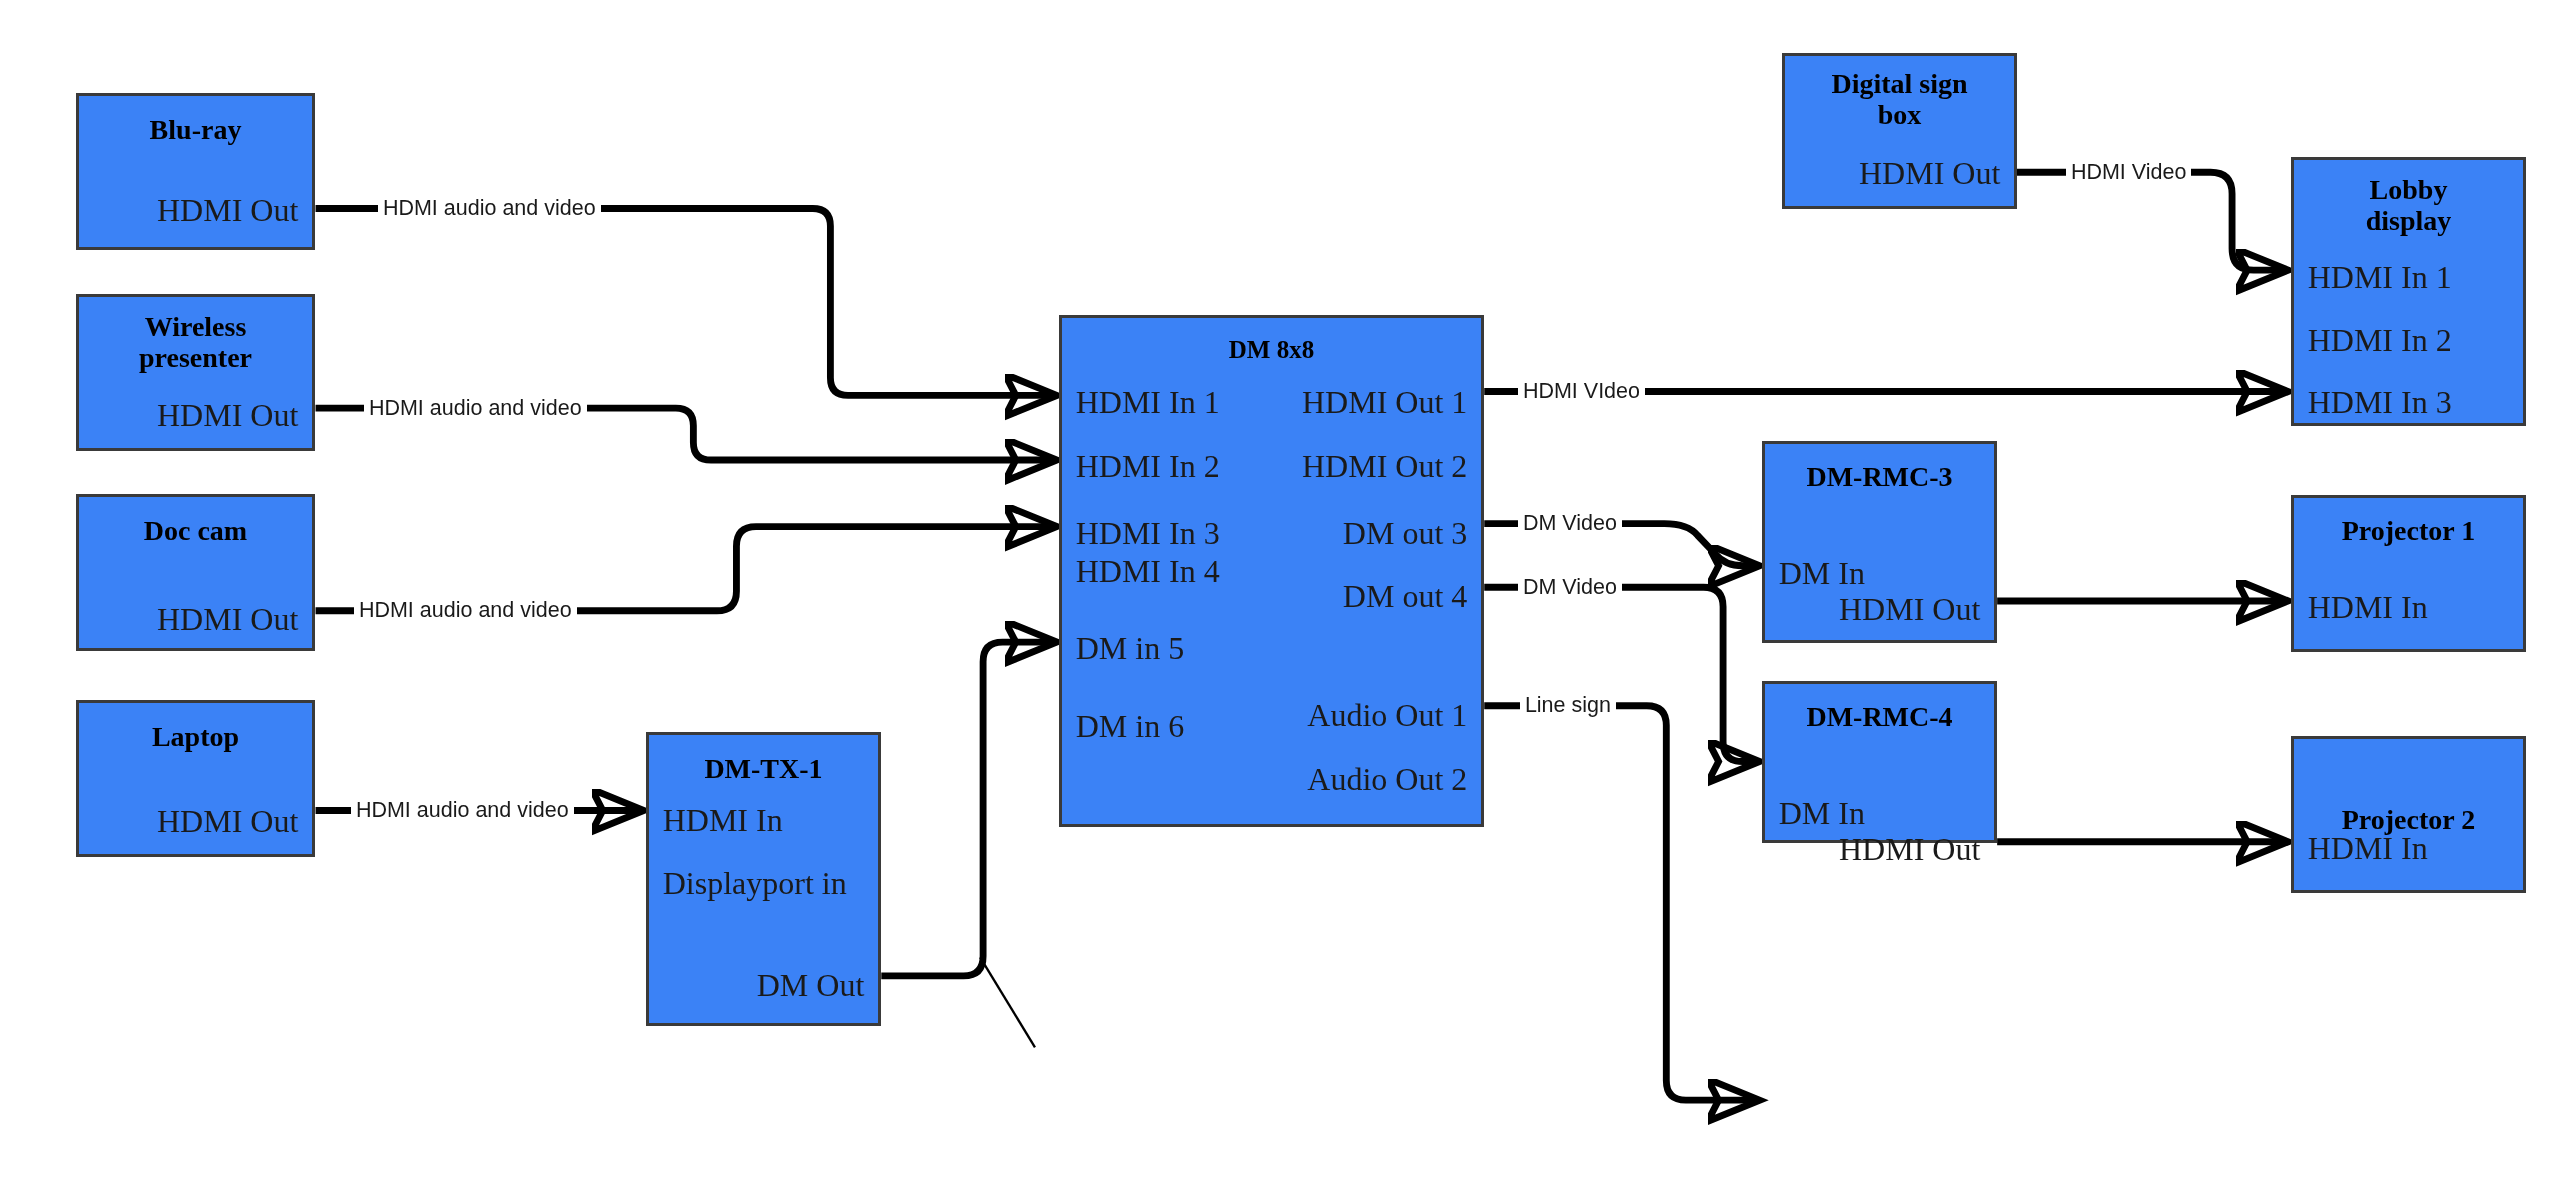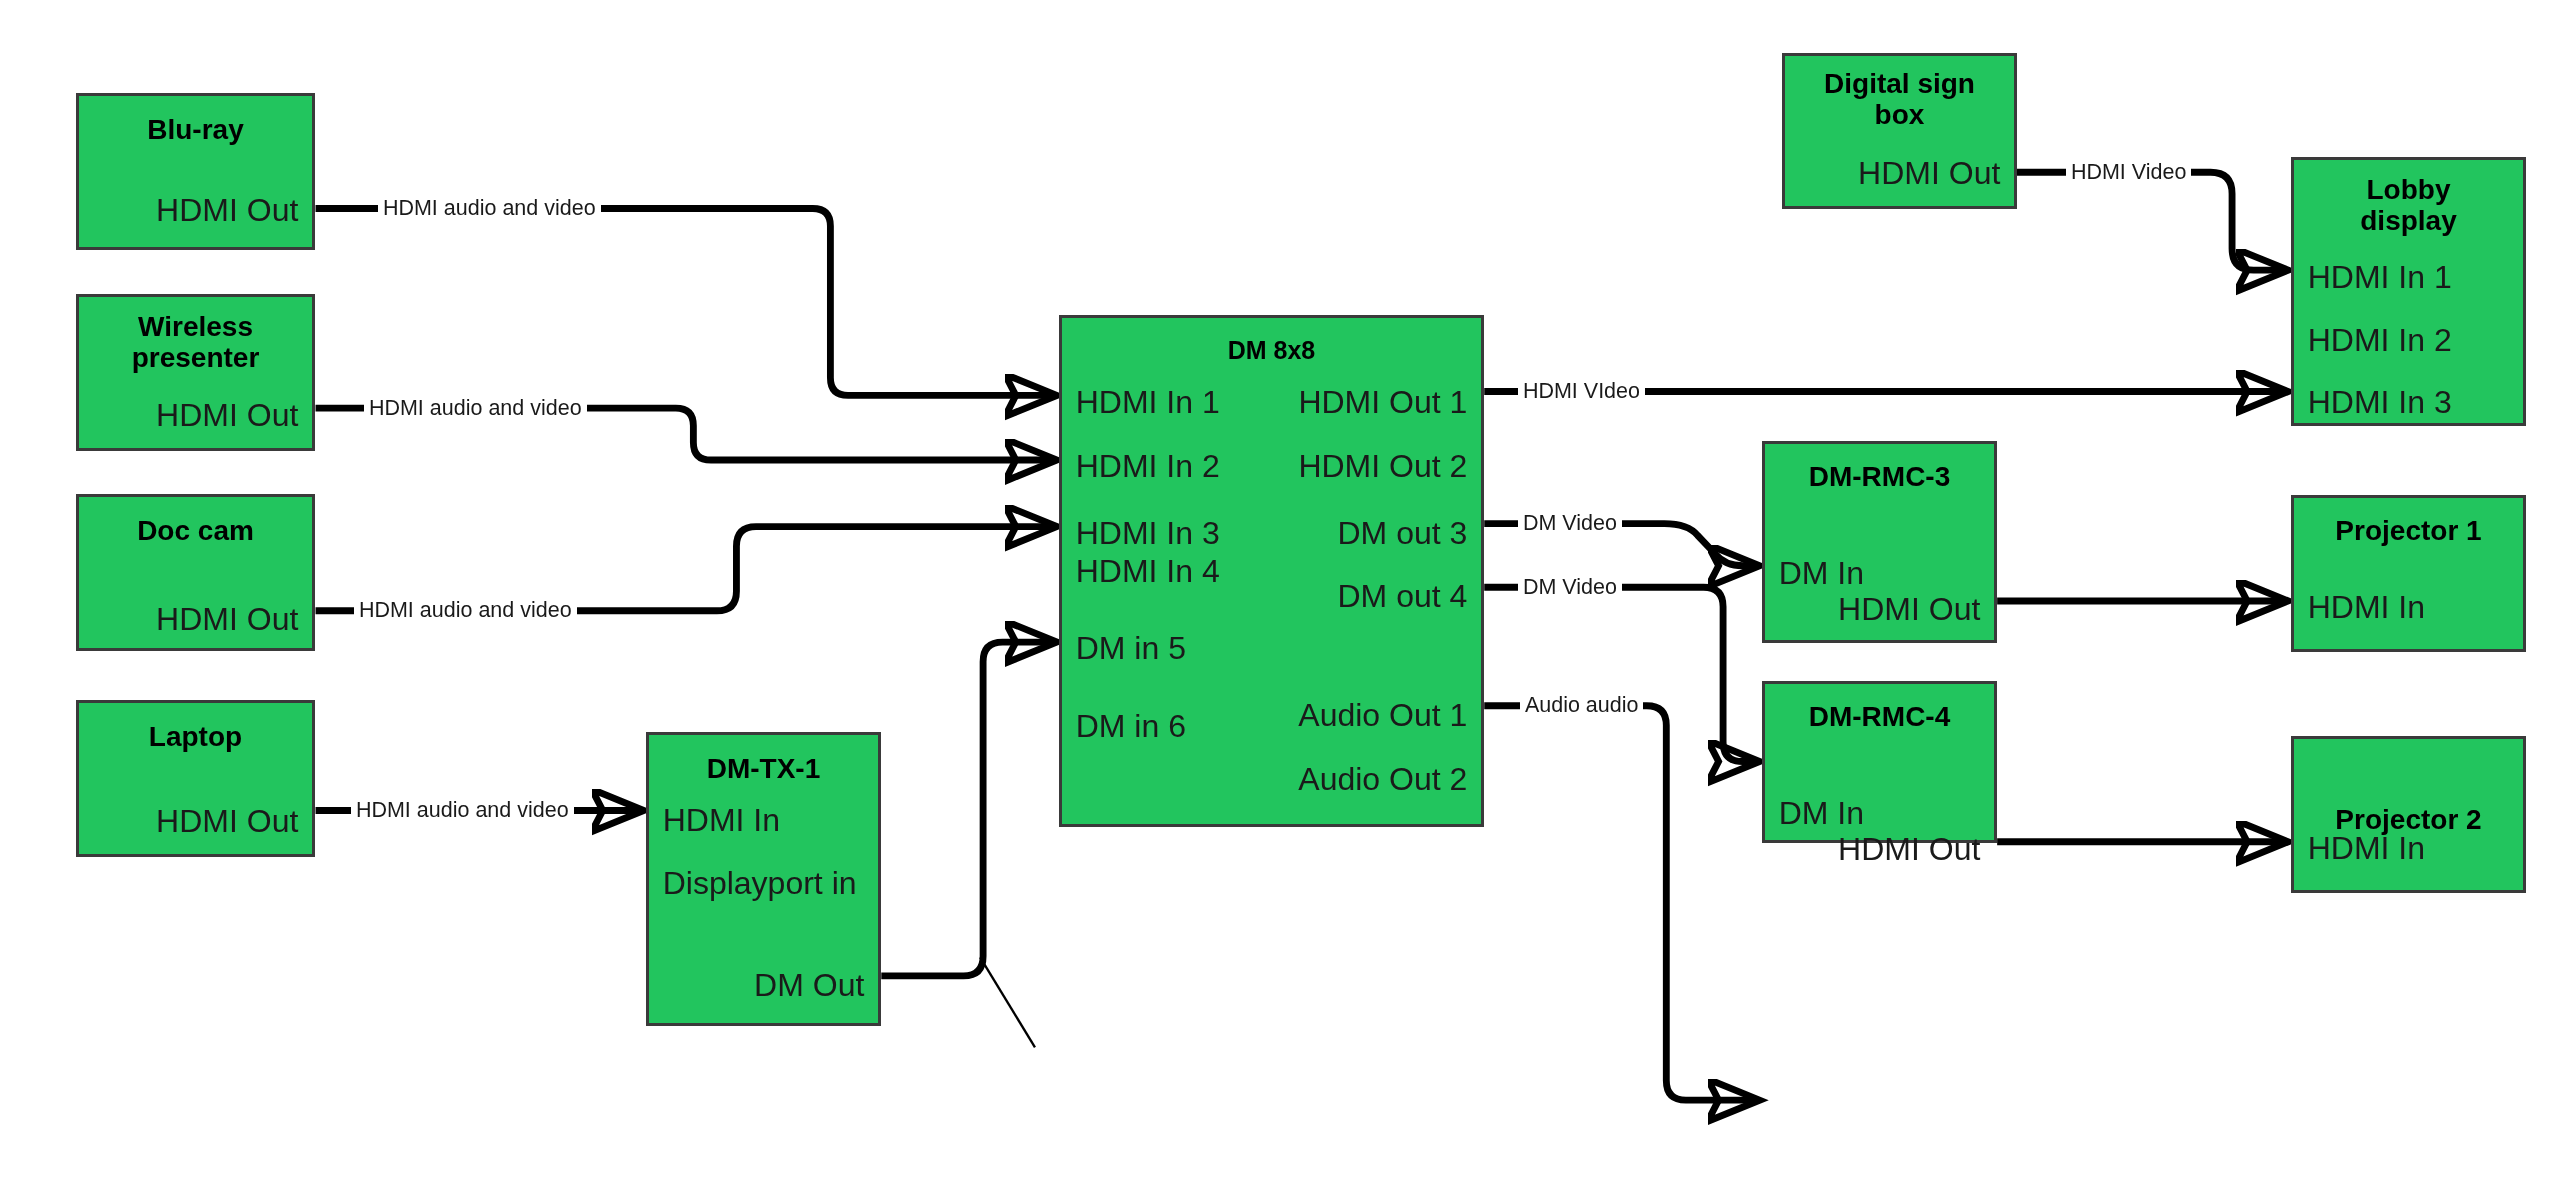--- a/index.html
+++ b/index.html
@@ -8,22 +8,23 @@
     position:relative;
     width:2576px;
     height:1201px;
     background:#ffffff;
     overflow:hidden;
   }
   .node{
     position:absolute;
     box-sizing:border-box;
     border:3.9px solid #3a3a3a;
-    background:#22c55e;
+    background:#3b82f6;
     z-index:5;
+    font-family:Liberation Serif, serif;
   }
   .node .title{
     position:absolute;
     left:0; right:0;
     text-align:center;
     font-weight:bold;
     font-size:28px;
     color:#000;
     line-height:1.12;
   }
@@ -106,21 +107,21 @@
     <path d="M2040,860 L2336,860" stroke-width="7" marker-end="url(#arw)"></path>
   </svg>
 
   <div class="edge-label" style="left:378px; top:198px;">HDMI audio and video</div>
   <div class="edge-label" style="left:364px; top:398px;">HDMI audio and video</div>
   <div class="edge-label" style="left:354px; top:600px;">HDMI audio and video</div>
   <div class="edge-label" style="left:351px; top:800px;">HDMI audio and video</div>
   <div class="edge-label" style="left:1518px; top:381px;">HDMI VIdeo</div>
   <div class="edge-label" style="left:1518px; top:513px;">DM Video</div>
   <div class="edge-label" style="left:1518px; top:577px;">DM Video</div>
-  <div class="edge-label" style="left:1520px; top:695px;">Audio audio</div>
+  <div class="edge-label" style="left:1520px; top:695px;">Line sign</div>
   <div class="edge-label" style="left:2066px; top:162px;">HDMI Video</div>
 
   <div class="node" style="left:76px; top:93px; width:239px; height:157px;">
     <div class="title" style="top:17.6px;">Blu-ray</div>
     <div class="port right" style="top:98px;">HDMI Out</div>
   </div>
 
   <div class="node" style="left:76px; top:294px; width:239px; height:157px;">
     <div class="title" style="top:13.7px; padding:0 21.5px;">Wireless presenter</div>
     <div class="port right" style="top:102px;">HDMI Out</div>

